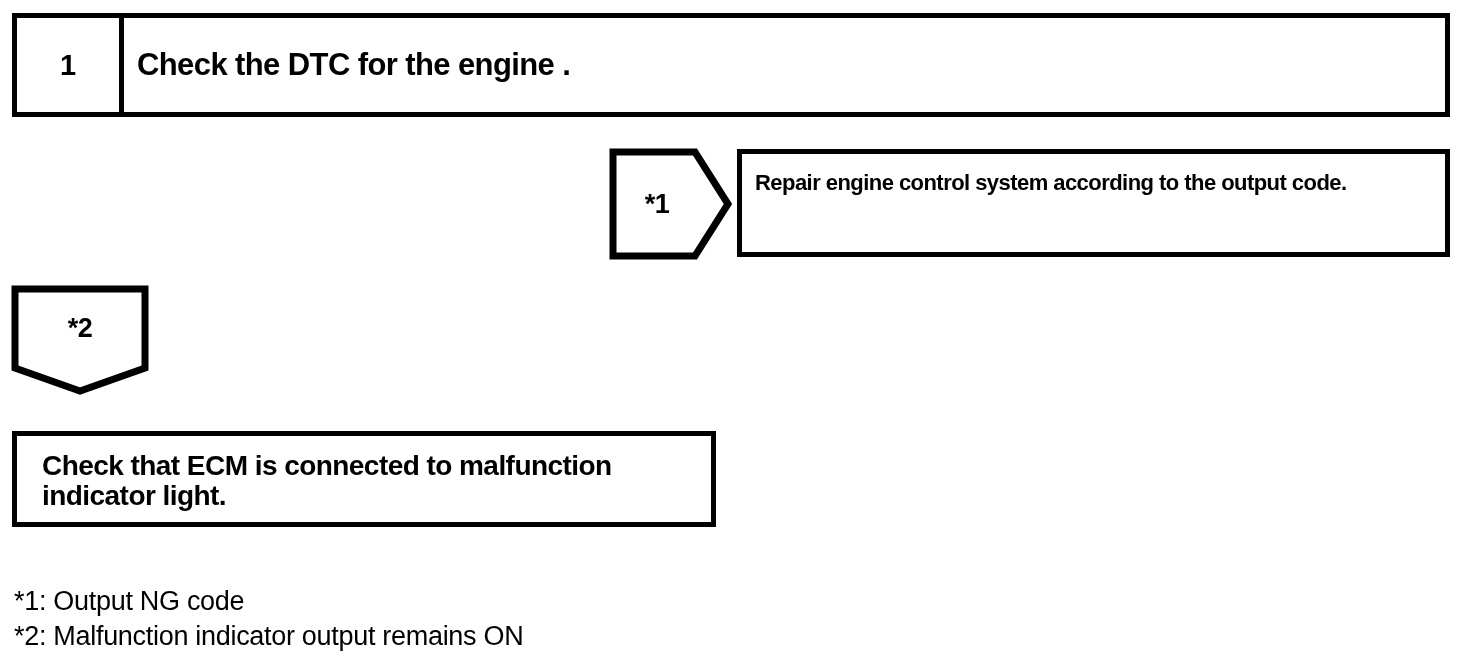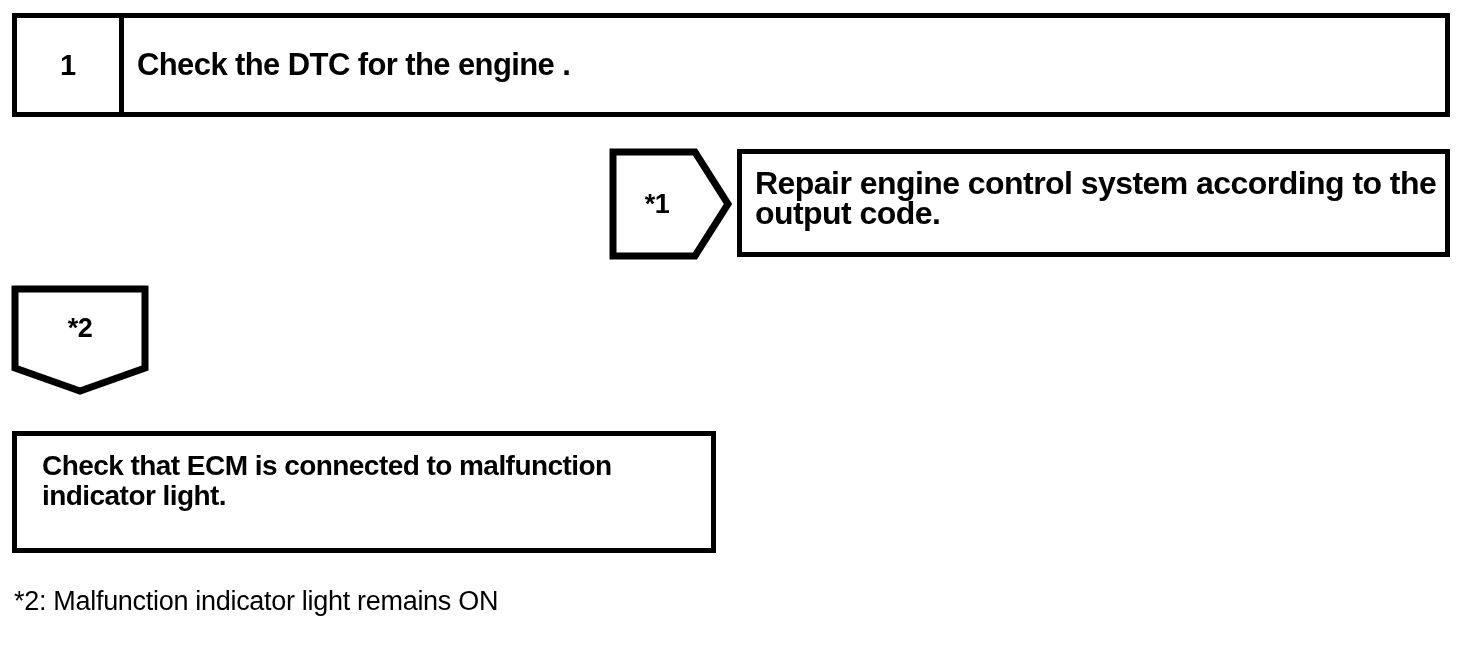--- a/index.html
+++ b/index.html
@@ -88,21 +88,21 @@
     position: absolute;
     left: 737px;
     top: 149px;
     width: 713px;       
     height: 108px;      
     box-sizing: border-box;
     border: 5px solid #000;
     background: #fff;
     padding: 14px 0 0 13px;
     font-weight: bold;
-    font-size: 32px;
+    font-size: 22px;
     line-height: 30px;
     letter-spacing: -0.55px;
   }
 
   
   .arrow-down {
     position: absolute;
     left: 10px;
     top: 285px;
     width: 140px;       
@@ -122,21 +122,21 @@
     font-size: 27px;
     letter-spacing: -0.5px;
   }
 
   
   .ecm-box {
     position: absolute;
     left: 12px;
     top: 431px;
     width: 704px;       
-    height: 122px;      
+    height: 96px;      
     box-sizing: border-box;
     border: 5px solid #000;
     background: #fff;
     padding: 15px 0 0 25px;
     font-weight: bold;
     font-size: 28px;
     line-height: 30px;
     letter-spacing: -0.55px;
   }
 
@@ -174,16 +174,17 @@
   <div class="arrow-down">
     <svg viewBox="0 0 140 110" preserveAspectRatio="none">
       <polygon points="5,4 135,4 135,83 70,106 5,83" fill="#ffffff" stroke="#000000" stroke-width="7" stroke-linejoin="miter"></polygon>
     </svg>
     <div class="arrow-label">*2</div>
   </div>
 
   <div class="ecm-box">Check that ECM is connected to malfunction indicator light.</div>
 
   <div class="footnotes">
-    <div class="footnote-line">*2: Malfunction indicator light remains ON</div>
+    <div class="footnote-line">*1: Output NG code</div>
+    <div class="footnote-line">*2: Malfunction indicator output remains ON</div>
   </div>
 
 </div>
 
 </body></html>

